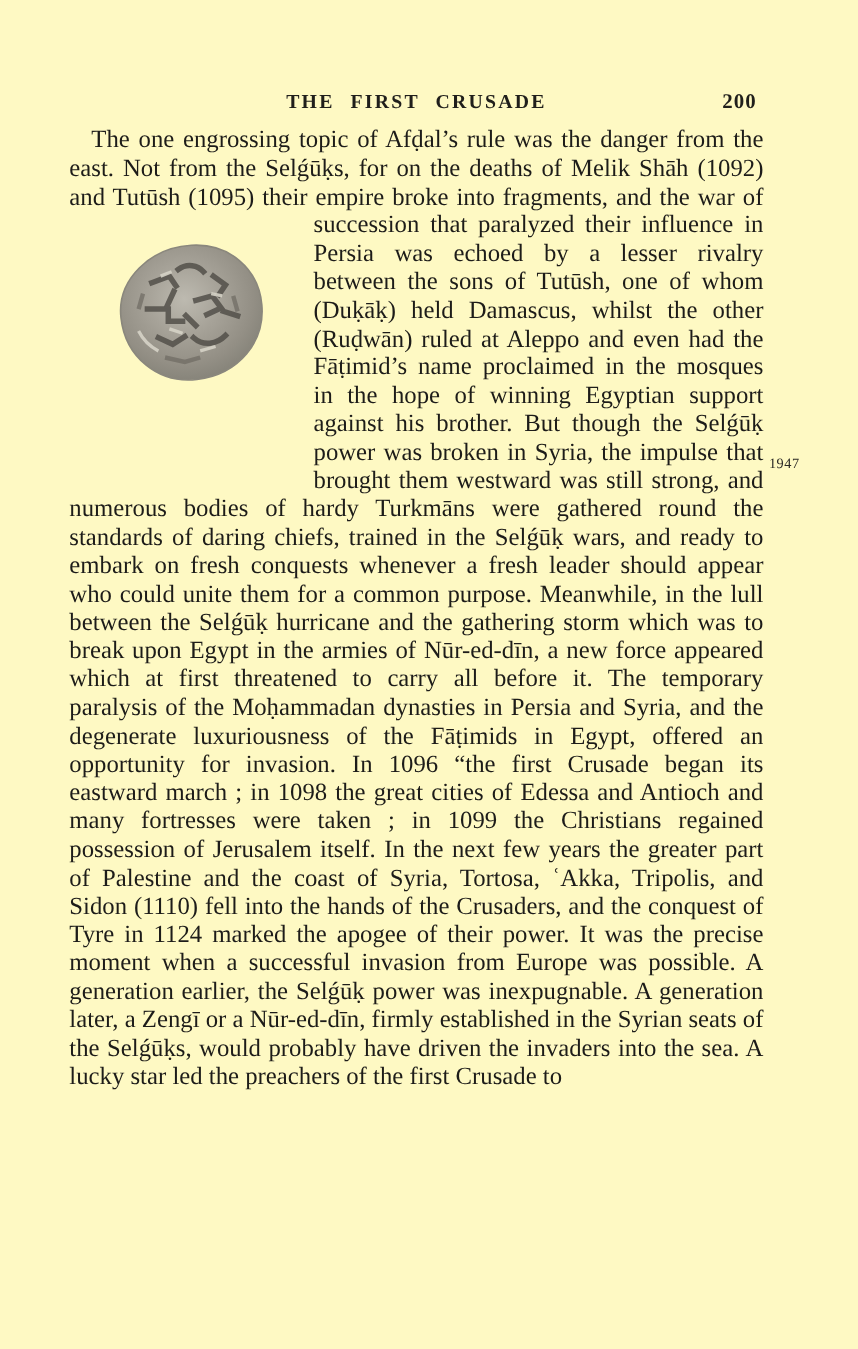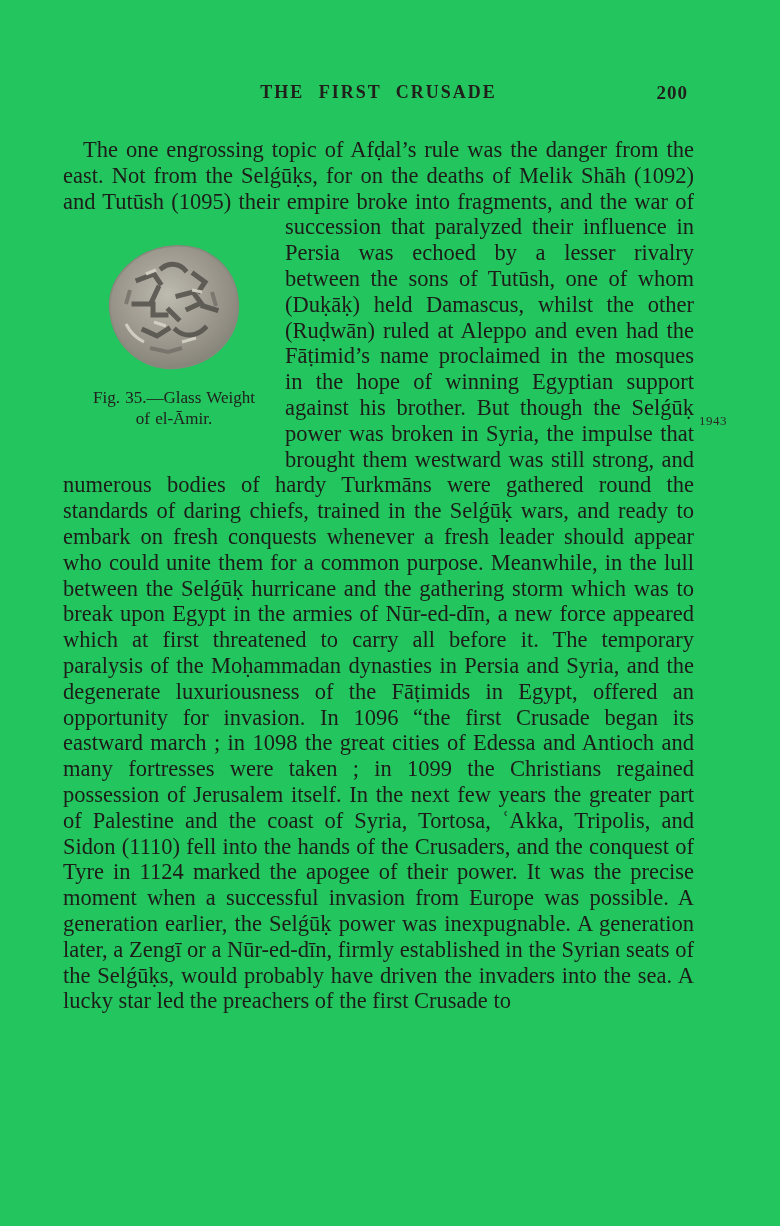--- a/index.html
+++ b/index.html
@@ -1,19 +1,19 @@
 <!DOCTYPE html>
 <html><head>
 <meta charset="utf-8">
 <style>
   html,body { margin:0; padding:0; background:#ffffff; }
   .page {
     position:relative;
     width:780px; height:1226px;
-    background:#22c55e;
+    background:#fef9c3;
     font-family:"Liberation Serif","DejaVu Serif",serif;
     color:#1d1c19;
     overflow:hidden;
   }
   
   .running-head {
     position:absolute; top:82px; left:63px; width:631px; height:26px;
   }
   .running-title {
     position:absolute; left:0; right:0; top:0;
@@ -22,21 +22,21 @@
     letter-spacing:2px; word-spacing:8px;
     color:#201f1b;
   }
   .page-number {
     position:absolute; right:6px; top:0;
     font-size:19px; font-weight:bold; letter-spacing:1px;
     color:#201f1b;
   }
   
   .body-text {
-    position:absolute; top:137px; left:63px; width:631px;
+    position:absolute; top:114px; left:63px; width:631px;
     font-size:22.5px; line-height:25.8px;
     text-align:justify;
     text-indent:20px;
     color:#1d1c19;
   }
   
   .figure {
     float:left;
     width:222px; height:233px;
     padding-top:30px;
@@ -98,18 +98,17 @@
           <path d="M106,48 l4,14"></path>
         </g>
         <g fill="none" stroke="#d6d3c7" stroke-width="3" opacity="0.9">
           <path d="M40,30 l10,-4"></path>
           <path d="M86,46 l10,2"></path>
           <path d="M48,78 l12,4"></path>
           <path d="M76,98 l14,-4"></path>
           <path d="M20,80 c4,8 10,14 18,18"></path>
         </g>
       </svg>
-        <span class="caption"><span>Fig. 35.—Glass Weight</span><br><span>of el-Āmir.</span></span>
       </span><span>paralyzed their influence in Persia was echoed by a lesser rivalry between the sons of Tutūsh, one of whom (Duḳāḳ) held Damascus, whilst the other (Ruḍwān) ruled at Aleppo and even had the Fāṭimid’s name proclaimed in the mosques in the hope of winning Egyptian support against his brother.  But though the Selǵūḳ power was broken in Syria, the impulse that brought them westward was still strong, and numerous bodies of hardy Turkmāns were gathered round the standards of daring chiefs, trained in the Selǵūḳ wars, and ready to embark on fresh conquests whenever a fresh leader should appear who could unite them for a common purpose.  Meanwhile, in the lull between the Selǵūḳ hurricane and the gathering storm which was to break upon Egypt in the armies of Nūr-ed-dīn, a new force appeared which at first threatened to carry all before it. The temporary paralysis of the Moḥammadan dynasties in Persia and Syria, and the degenerate luxuriousness of the Fāṭimids in Egypt, offered an opportunity for invasion. In 1096 “the first Crusade began its eastward march ; in 1098 the great cities of Edessa and Antioch and many fortresses were taken ; in 1099 the Christians regained possession of Jerusalem itself.  In the next few years the greater part of Palestine and the coast of Syria, Tortosa, ʿAkka, Tripolis, and Sidon (1110) fell into the hands of the Crusaders, and the conquest of Tyre in 1124 marked the apogee of their power.  It was the precise moment when a successful invasion from Europe was possible.  A generation earlier, the Selǵūḳ power was inexpugnable.  A generation later, a Zengī or a Nūr-ed-dīn, firmly established in the Syrian seats of the Selǵūḳs, would probably have driven the invaders into the sea. A lucky star led the preachers of the first Crusade to</span></div>
 
-  <div class="margin-note">1943</div>
+  <div class="margin-note">1947</div>
 
 </div>
 
 </body></html>

